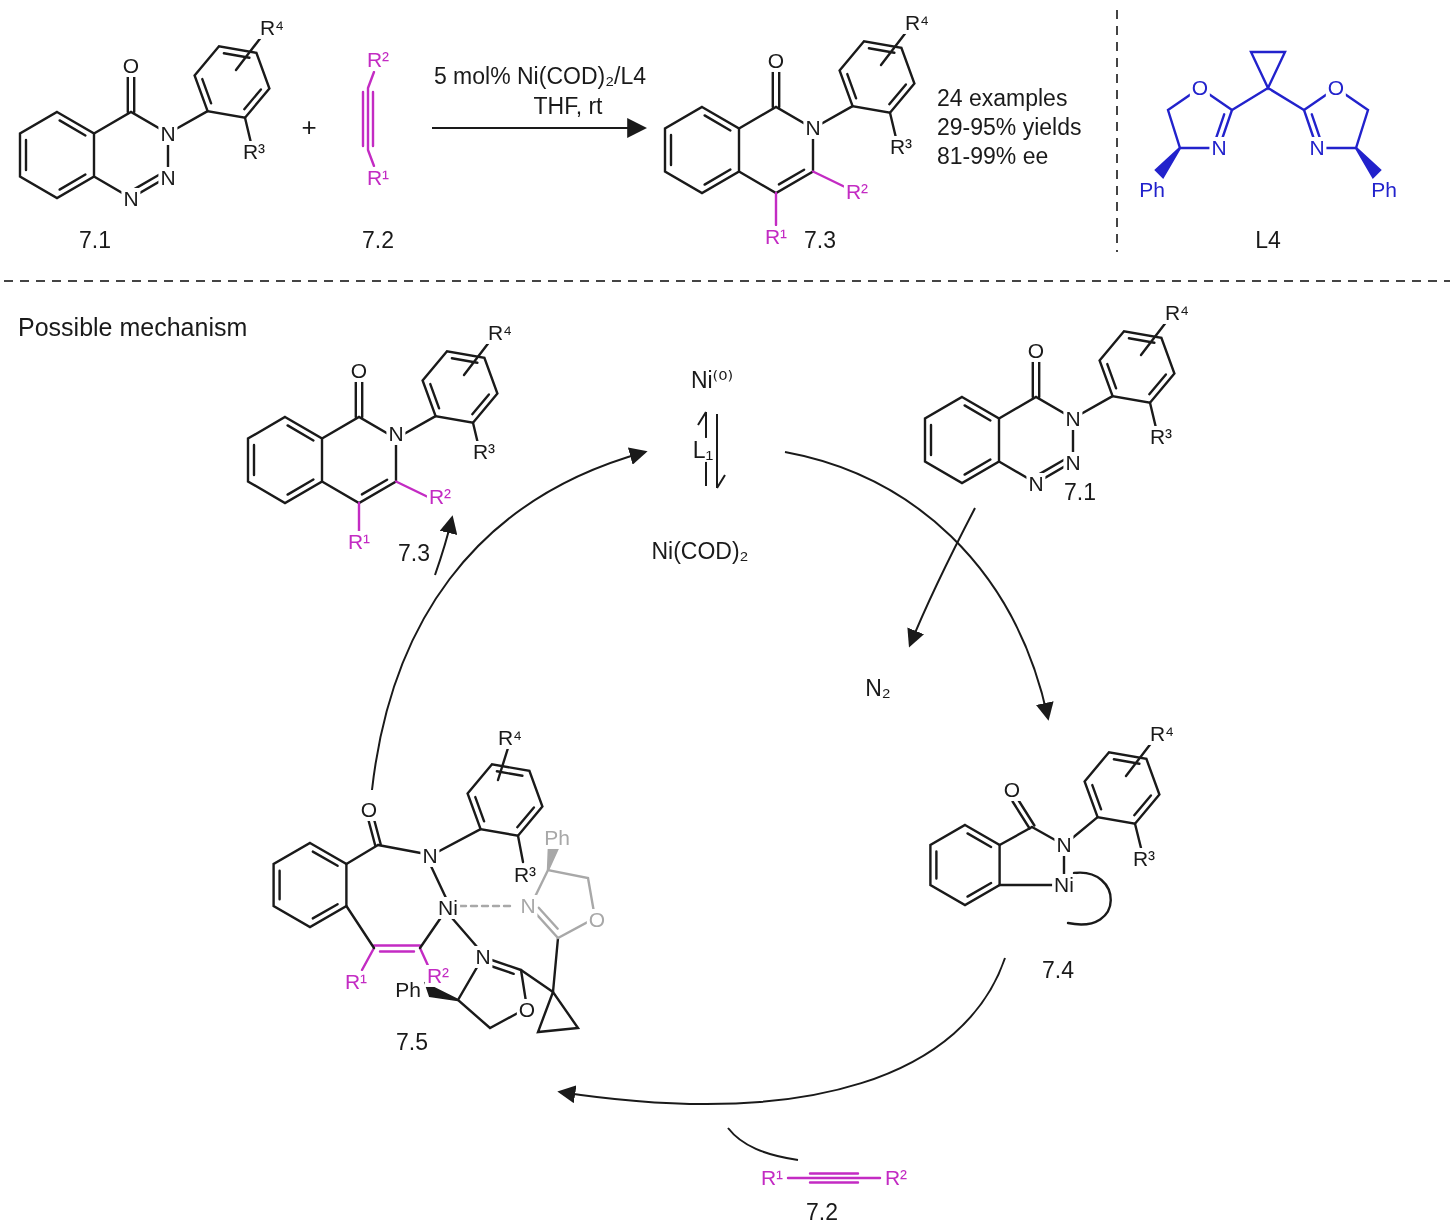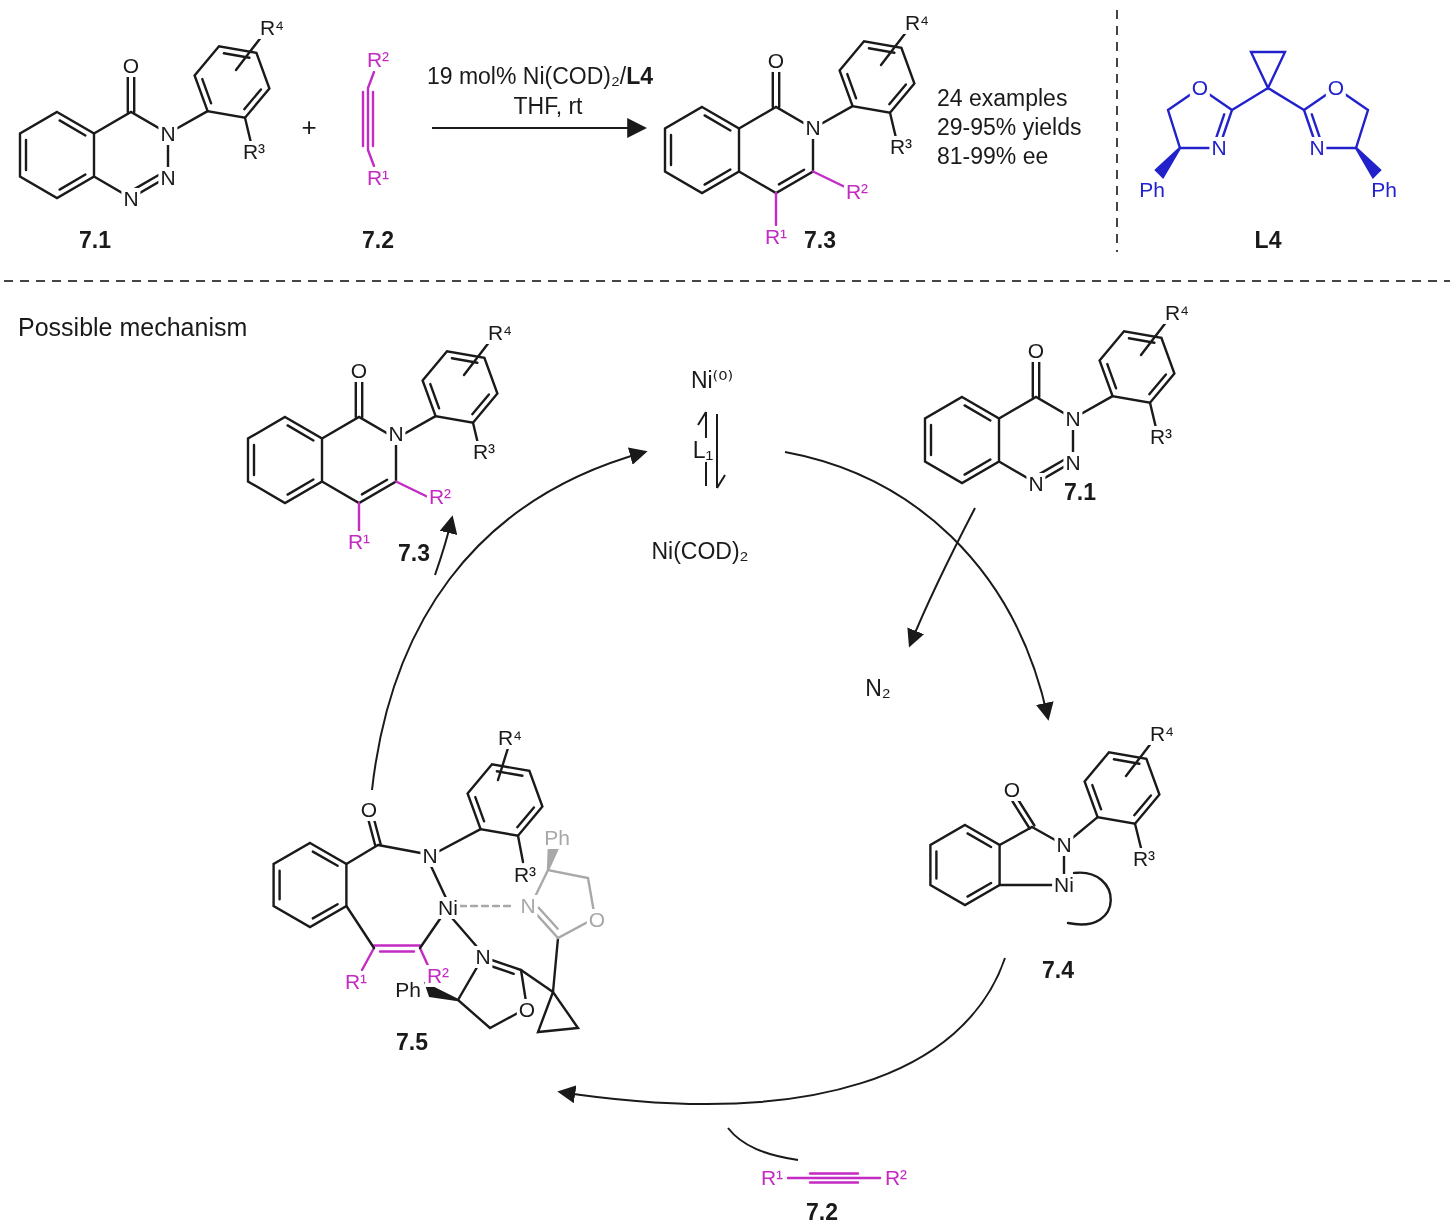--- a/index.html
+++ b/index.html
@@ -10,21 +10,21 @@
   }
   .stage { position:absolute; inset:0; }
   svg.art { position:absolute; left:0; top:0; }
   .lbl {
     position:absolute; transform:translate(-50%,-50%);
     font-size:21px; line-height:1.05; white-space:nowrap;
     background:#fff; padding:0 2px; text-align:center;
   }
   .left  { transform:translate(0,-50%); text-align:left; }
   .big   { font-size:23px; }
-  .bold  { font-weight:bold; }
+  .bold  { font-weight:normal; }
   .plus  { font-size:26px; }
   .heading { font-size:25px; }
   .mag  { color:#c32bc3; }
   .blue { color:#2222cc; }
   .gray { color:#a8a8a8; }
 </style>
 </head>
 <body>
 
 <div class="stage">
@@ -157,22 +157,22 @@
 <span class="lbl" style="left:272px;top:28px">R⁴</span>
 <span class="lbl" style="left:254px;top:152px">R³</span>
 <span class="lbl big bold" style="left:95px;top:240px">7.1</span>
 
 <span class="lbl plus" style="left:309px;top:128px">+</span>
 
 <span class="lbl mag" style="left:378px;top:60px">R²</span>
 <span class="lbl mag" style="left:378px;top:178px">R¹</span>
 <span class="lbl big bold" style="left:378px;top:240px">7.2</span>
 
-<span class="lbl big" style="left:540px;top:76px"><span>19 mol% Ni(COD)₂/</span><span class="bold">L4</span></span>
-<span class="lbl big" style="left:548px;top:106px">THF, rt</span>
+<span class="lbl big" style="left:540px;top:76px"><span>5 mol% Ni(COD)₂/</span><span class="bold">L4</span></span>
+<span class="lbl big" style="left:568px;top:106px">THF, rt</span>
 
 <span class="lbl" style="left:776px;top:61px">O</span>
 <span class="lbl" style="left:813px;top:128px">N</span>
 <span class="lbl mag" style="left:857px;top:192px">R²</span>
 <span class="lbl mag" style="left:776px;top:237px">R¹</span>
 <span class="lbl" style="left:917px;top:23px">R⁴</span>
 <span class="lbl" style="left:901px;top:147px">R³</span>
 <span class="lbl big bold" style="left:820px;top:240px">7.3</span>
 
 <span class="lbl big left" style="left:935px;top:98px">24 examples</span>

